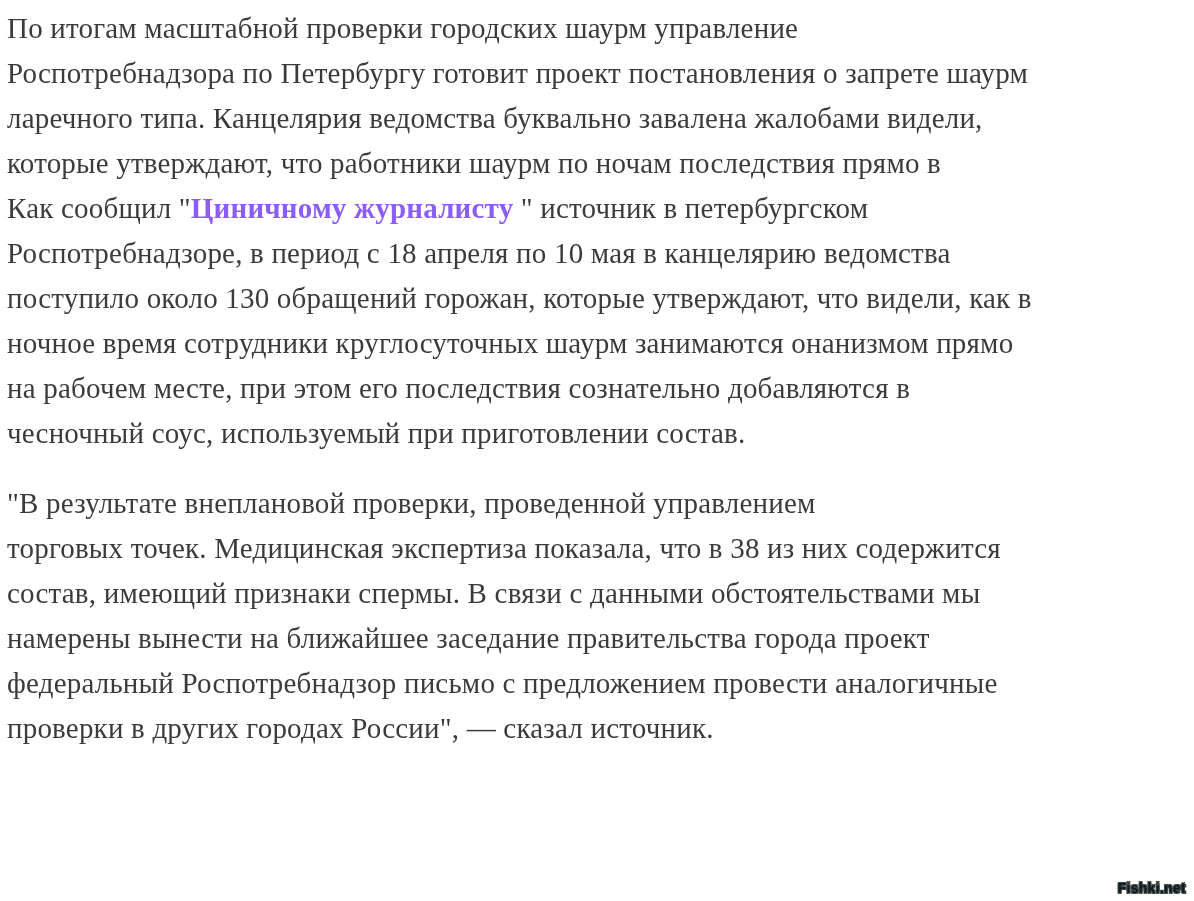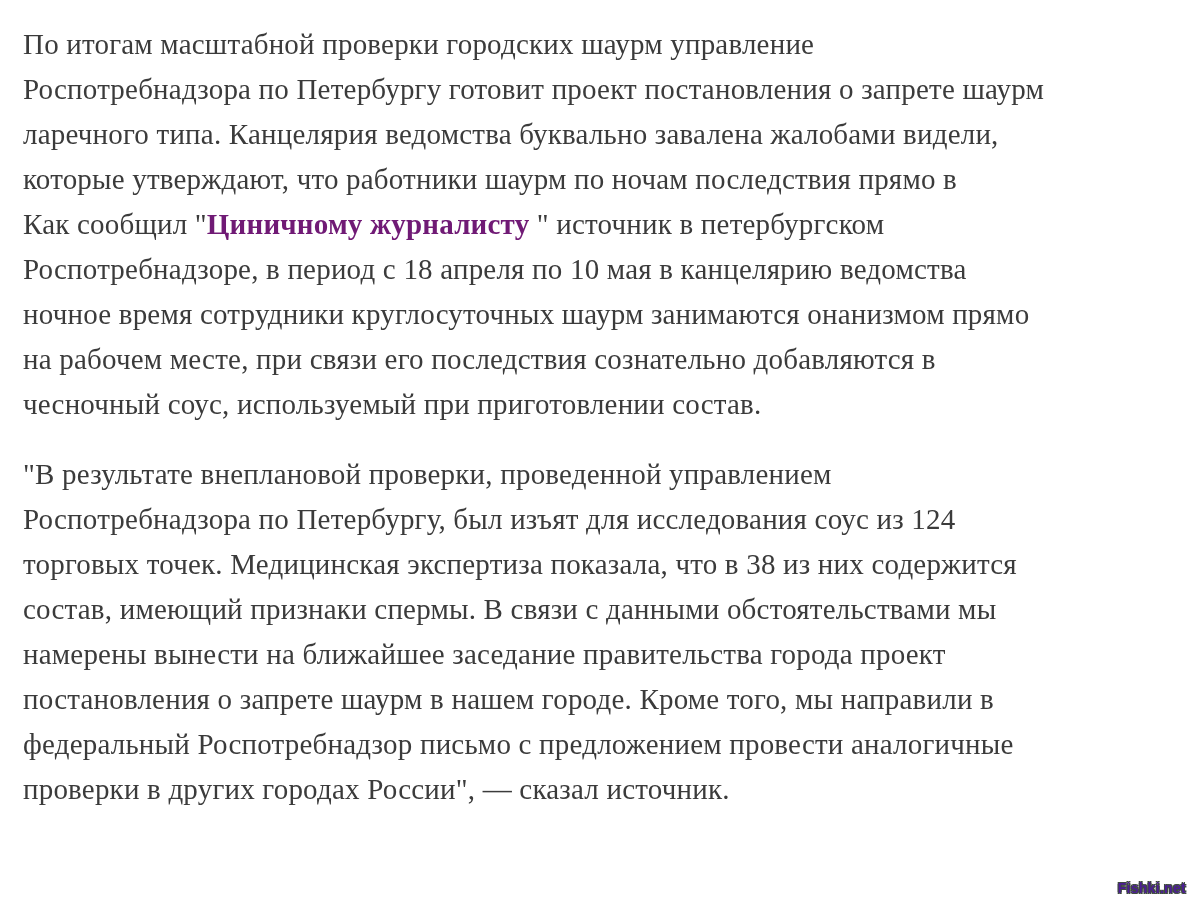--- a/index.html
+++ b/index.html
@@ -11,21 +11,21 @@
     overflow: hidden;
     position: relative;
   }
   .article {
     font-family: "Liberation Serif", "DejaVu Serif", serif;
     font-size: 29px;
     line-height: 45px;
     padding: 6px 6px 0 7px;
     letter-spacing: 0.2px;
   }
-  .paragraph { margin: 16px; }
+  .paragraph { margin: 0; }
   .paragraph + .paragraph { margin-top: 25px; }
   .line { white-space: nowrap; height: 45px; }
   .seg { }
   .seg.link {
     font-weight: bold;
     cursor: pointer;
     text-decoration: none;
   }
   .watermark {
     position: absolute;
@@ -39,31 +39,30 @@
 </style>
 </head>
 <body>
 
 <div class="article" id="article" style="color: rgb(59, 59, 59);">
     <div class="paragraph">
       <div class="line"><span class="seg">По итогам масштабной проверки городских шаурм управление</span></div>
       <div class="line"><span class="seg">Роспотребнадзора по Петербургу готовит проект постановления о запрете шаурм</span></div>
       <div class="line"><span class="seg">ларечного типа. Канцелярия ведомства буквально завалена жалобами видели,</span></div>
       <div class="line"><span class="seg">которые утверждают, что работники шаурм по ночам последствия прямо в</span></div>
-      <div class="line"><span class="seg">Как сообщил "</span><span class="seg link" style="color: #701a75;">Циничному журналисту</span><span class="seg"> " источник в петербургском</span></div>
+      <div class="line"><span class="seg">Как сообщил "</span><span class="seg link" style="color: #8b5cf6;">Циничному журналисту</span><span class="seg"> " источник в петербургском</span></div>
       <div class="line"><span class="seg">Роспотребнадзоре, в период с 18 апреля по 10 мая в канцелярию ведомства</span></div>
+      <div class="line"><span class="seg">поступило около 130 обращений горожан, которые утверждают, что видели, как в</span></div>
       <div class="line"><span class="seg">ночное время сотрудники круглосуточных шаурм занимаются онанизмом прямо</span></div>
-      <div class="line"><span class="seg">на рабочем месте, при связи его последствия сознательно добавляются в</span></div>
+      <div class="line"><span class="seg">на рабочем месте, при этом его последствия сознательно добавляются в</span></div>
       <div class="line"><span class="seg">чесночный соус, используемый при приготовлении состав.</span></div>
     </div>
     <div class="paragraph">
       <div class="line"><span class="seg">"В результате внеплановой проверки, проведенной управлением</span></div>
-      <div class="line"><span class="seg">Роспотребнадзора по Петербургу, был изъят для исследования соус из 124</span></div>
       <div class="line"><span class="seg">торговых точек. Медицинская экспертиза показала, что в 38 из них содержится</span></div>
       <div class="line"><span class="seg">состав, имеющий признаки спермы. В связи с данными обстоятельствами мы</span></div>
       <div class="line"><span class="seg">намерены вынести на ближайшее заседание правительства города проект</span></div>
-      <div class="line"><span class="seg">постановления о запрете шаурм в нашем городе. Кроме того, мы направили в</span></div>
       <div class="line"><span class="seg">федеральный Роспотребнадзор письмо с предложением провести аналогичные</span></div>
       <div class="line"><span class="seg">проверки в других городах России", — сказал источник.</span></div>
     </div>
   </div>
 
-<div class="watermark" style="color: #4c1d95; text-shadow: rgb(63, 74, 63) -1px -1px 0px, rgb(63, 74, 63) 1px -1px 0px, rgb(63, 74, 63) -1px 1px 0px, rgb(63, 74, 63) 1px 1px 0px; margin-top: 46px;">Fishki.net</div>
+<div class="watermark" style="color: #0f172a; text-shadow: rgb(63, 74, 63) -1px -1px 0px, rgb(63, 74, 63) 1px -1px 0px, rgb(63, 74, 63) -1px 1px 0px, rgb(63, 74, 63) 1px 1px 0px; margin-top: 46px;">Fishki.net</div>
 
 </body></html>

